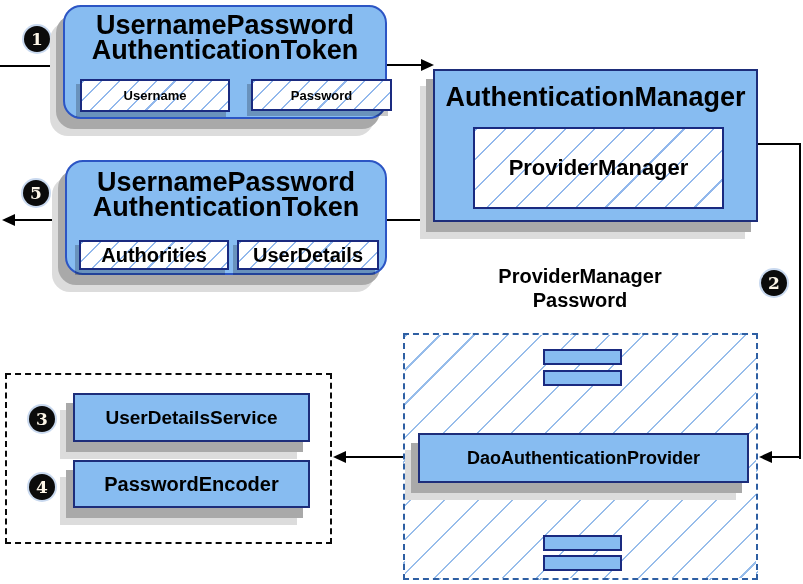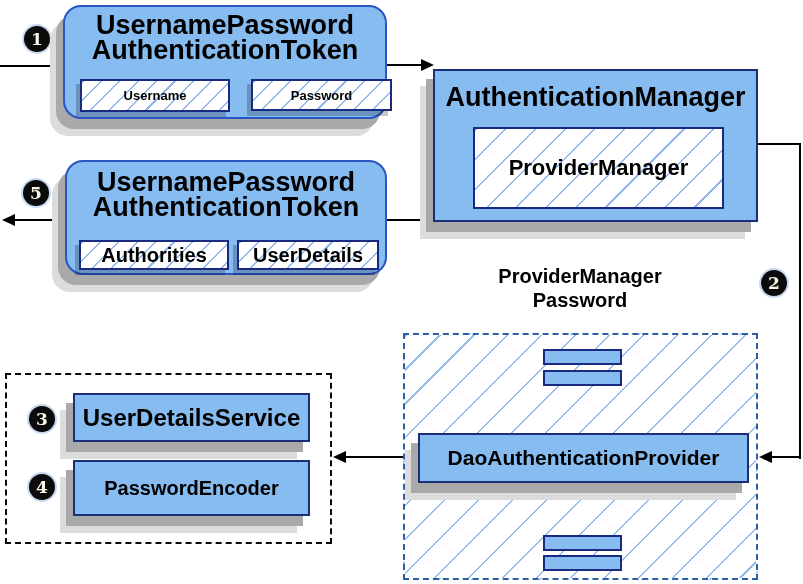--- a/index.html
+++ b/index.html
@@ -164,21 +164,21 @@
     <div>Password</div>
   </div>
 
   <div class="providers-region"></div>
 
   <div class="bar" style="left:543px; top:349px;"></div>
   <div class="bar" style="left:543px; top:370px;"></div>
   <div class="bar" style="left:543px; top:535px;"></div>
   <div class="bar" style="left:543px; top:555px;"></div>
 
-  <div class="node flexcenter" style="left:418px; top:433px; width:331px; height:50px; font-weight:bold; font-size:21px;">DaoAuthenticationProvider</div>
+  <div class="node flexcenter" style="left:418px; top:433px; width:331px; height:50px; font-weight:bold; font-size:18px;">DaoAuthenticationProvider</div>
 
   <div class="beans-region"></div>
 
-  <div class="node flexcenter" style="left:73px; top:393px; width:237px; height:49px; font-weight:bold; font-size:24px;">UserDetailsService</div>
+  <div class="node flexcenter" style="left:73px; top:393px; width:237px; height:49px; font-weight:bold; font-size:19px;">UserDetailsService</div>
 
-  <div class="node flexcenter" style="left:73px; top:460px; width:237px; height:56px; font-weight:bold; font-size:20px;">PasswordEncoder</div>
+  <div class="node flexcenter" style="left:73px; top:460px; width:237px; height:48px; font-weight:bold; font-size:20px;">PasswordEncoder</div>
 
 </div>
 
 </body></html>

